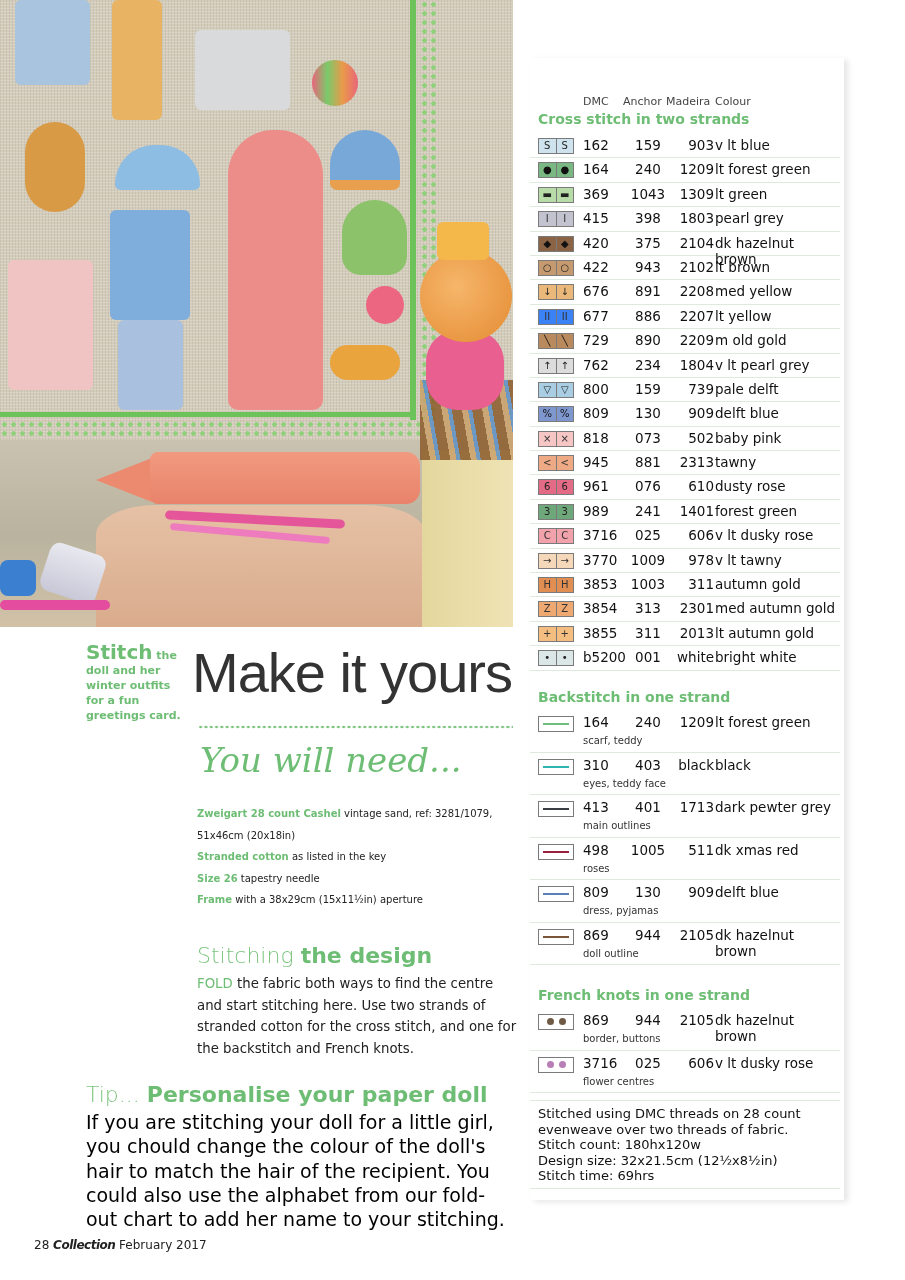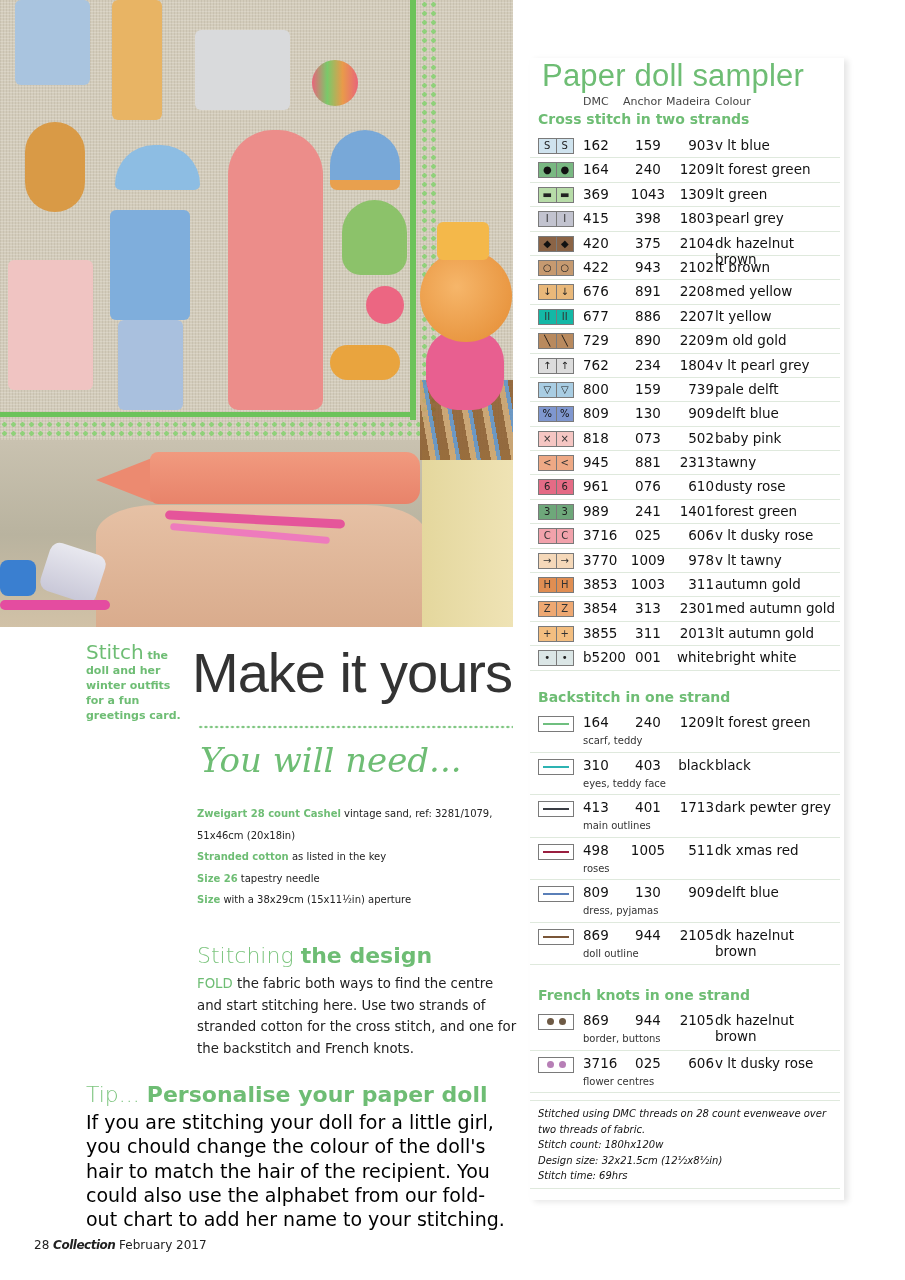--- a/index.html
+++ b/index.html
@@ -71,27 +71,27 @@
   .c-anc { left: 96px; width: 44px; text-align:center; }
   .c-mad { left: 140px; width: 44px; text-align:right; }
   .c-col { left: 185px; }
   .brow { position: relative; height: 42.5px; border-bottom: 1px solid #dfe9dd; box-sizing: border-box; }
   .bswatch { position:absolute; left: 8px; top: 6px; width: 36px; height: 16px; border: 1px solid #7a7a7a; box-sizing: border-box; background:#fff; }
   .bswatch .line { position:absolute; left: 4px; right: 4px; top: 6px; height: 2px; }
   .bswatch .dots { position:absolute; left: 0; right: 0; top: 3px; display:flex; justify-content:center; gap: 5px; }
   .bswatch .dot { width: 7px; height: 7px; border-radius: 50%; }
   .brow .num { top: 4px; }
   .sub { position:absolute; left: 53px; top: 25px; font-size: 10px; color: #333; }
-  .key-notes { position:absolute; left: 8px; top: 1048px; width: 300px; font-size: 10px; line-height: 15.5px; color:#111;font-style:italic; }
+  .key-notes { position:absolute; left: 8px; top: 1048px; width: 300px; font-size: 13px; line-height: 15.5px; color:#111; }
   .key-notes-rule { position:absolute; left: 0; top: 1042px; width: 310px; border-top: 1px solid #dfe9dd; }
   .key-bottom-rule { position:absolute; left: 0; top: 1130px; width: 310px; border-top: 1px solid #dfe9dd; }
 
   
   .lede { position:absolute; left: 86px; top: 645px; width: 100px; font-size: 11px; line-height: 15px; font-weight: bold; color: #6ebd74; }
-  .lede .big { font-size: 20px; font-weight: normal; }
+  .lede .big { font-size: 20px; font-weight: bold; }
   .headline { position:absolute; left: 192px; top: 640px; font-size: 56px; font-weight: 300; color: #333; letter-spacing: -1px; font-family: "Liberation Sans", sans-serif; }
   .dots-rule { position:absolute; left: 198px; top: 725px; width: 315px; height: 4px;
     background-image: radial-gradient(circle, #7dc57f 1.3px, transparent 1.6px); background-size: 5.3px 4px; }
   .need-title { position:absolute; left: 200px; top: 740px; font-size: 34px; font-style: italic; color: #6ebd74; font-family: "DejaVu Serif", serif; text-align: center; }
   .needs { position:absolute; left: 197px; top: 803px; width: 320px; font-size: 10px; line-height: 21.5px; color: #222; }
   .needs .g { color: #6ebd74; font-weight: bold; }
   .stitch-h { position:absolute; left: 197px; top: 943px; font-size: 22px; color: #7dc57f; font-weight: 300; }
   .stitch-h b { font-weight: bold; color: #6ebd74; }
   .stitch-p { position:absolute; left: 197px; top: 973px; width: 320px; font-size: 13.3px; line-height: 21.5px; color: #222; }
   .stitch-p .fold { color: #6ebd74; }
@@ -136,21 +136,20 @@
   <div class="magenta"></div>
   <div class="cup"></div>
   <div class="pencils"></div>
   <div class="doll-ball"></div>
   <div class="doll-body"></div>
   <div class="doll-head"></div>
   <div class="doll-hat"></div>
 </div>
 
 <div class="key">
-  <div class="key-title">Paper doll sampler</div>
   <div class="key-cols">
     <span style="left:53px">DMC</span>
     <span style="left:93px">Anchor</span>
     <span style="left:136px">Madeira</span>
     <span style="left:185px">Colour</span>
   </div>
 
   <div class="section-h" style="top:53px">Cross stitch in two strands</div>
   <div class="rows" id="cross-rows" style="top:76px">
       <div class="row">
@@ -217,21 +216,21 @@
         <div class="swatch" style="background: rgb(233, 184, 122);">
           <span class="cell" style="color: rgb(34, 34, 34);">↓</span>
           <span class="cell" style="color: rgb(34, 34, 34);">↓</span>
         </div>
         <span class="num c-dmc">676</span>
         <span class="num c-anc">891</span>
         <span class="num c-mad">2208</span>
         <span class="num c-col">med yellow</span>
       </div>
       <div class="row">
-        <div class="swatch" style="background: #14b8a6;">
+        <div class="swatch" style="background: #3b82f6;">
           <span class="cell" style="color: rgb(51, 51, 51);">II</span>
           <span class="cell" style="color: rgb(51, 51, 51);">II</span>
         </div>
         <span class="num c-dmc">677</span>
         <span class="num c-anc">886</span>
         <span class="num c-mad">2207</span>
         <span class="num c-col">lt yellow</span>
       </div>
       <div class="row">
         <div class="swatch" style="background: rgb(185, 138, 94);">
@@ -480,21 +479,21 @@
 </div>
 
 <div class="lede"><span class="big">Stitch</span><span> the doll and her winter outfits for a fun greetings card.</span></div>
 <div class="headline">Make it yours</div>
 <div class="dots-rule"></div>
 <div class="need-title">You will need...</div>
 <div class="needs">
   <div><span class="g">Zweigart 28 count Cashel</span><span> vintage sand, ref: 3281/1079, 51x46cm (20x18in)</span></div>
   <div><span class="g">Stranded cotton</span><span> as listed in the key</span></div>
   <div><span class="g">Size 26</span><span> tapestry needle</span></div>
-  <div><span class="g">Size</span><span> with a 38x29cm (15x11½in) aperture</span></div>
+  <div><span class="g">Frame</span><span> with a 38x29cm (15x11½in) aperture</span></div>
 </div>
 <div class="stitch-h"><span>Stitching </span><b>the design</b></div>
 <div class="stitch-p"><span class="fold">FOLD</span><span> the fabric both ways to find the centre and start stitching here. Use two strands of stranded cotton for the cross stitch, and one for the backstitch and French knots.</span></div>
 <div class="tip-h"><span>Tip... </span><b>Personalise your paper doll</b></div>
 <div class="tip-p">If you are stitching your doll for a little girl, you chould change the colour of the doll's hair to match the hair of the recipient. You could also use the alphabet from our fold-out chart to add her name to your stitching.</div>
 
 <div class="folio">
   <span>28</span>
   <span class="mag">Collection</span>
   <span>February 2017</span>

